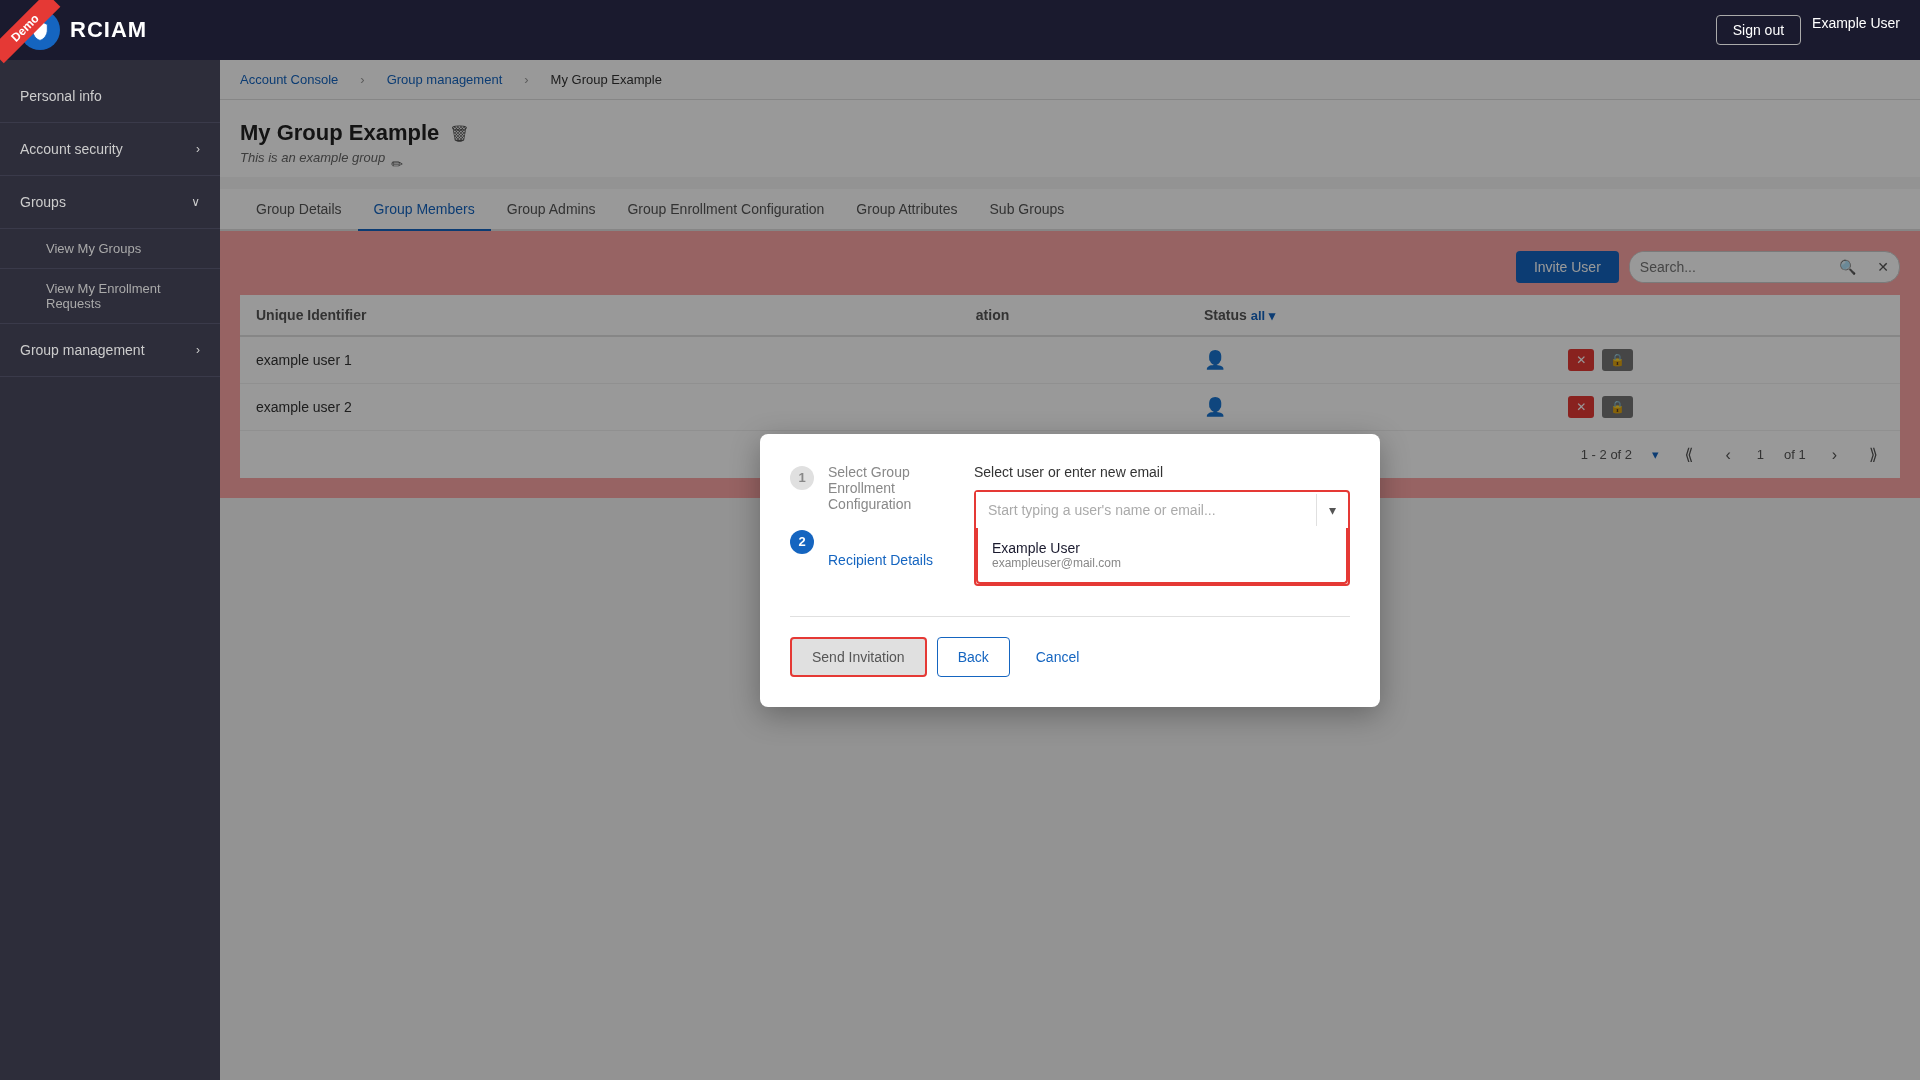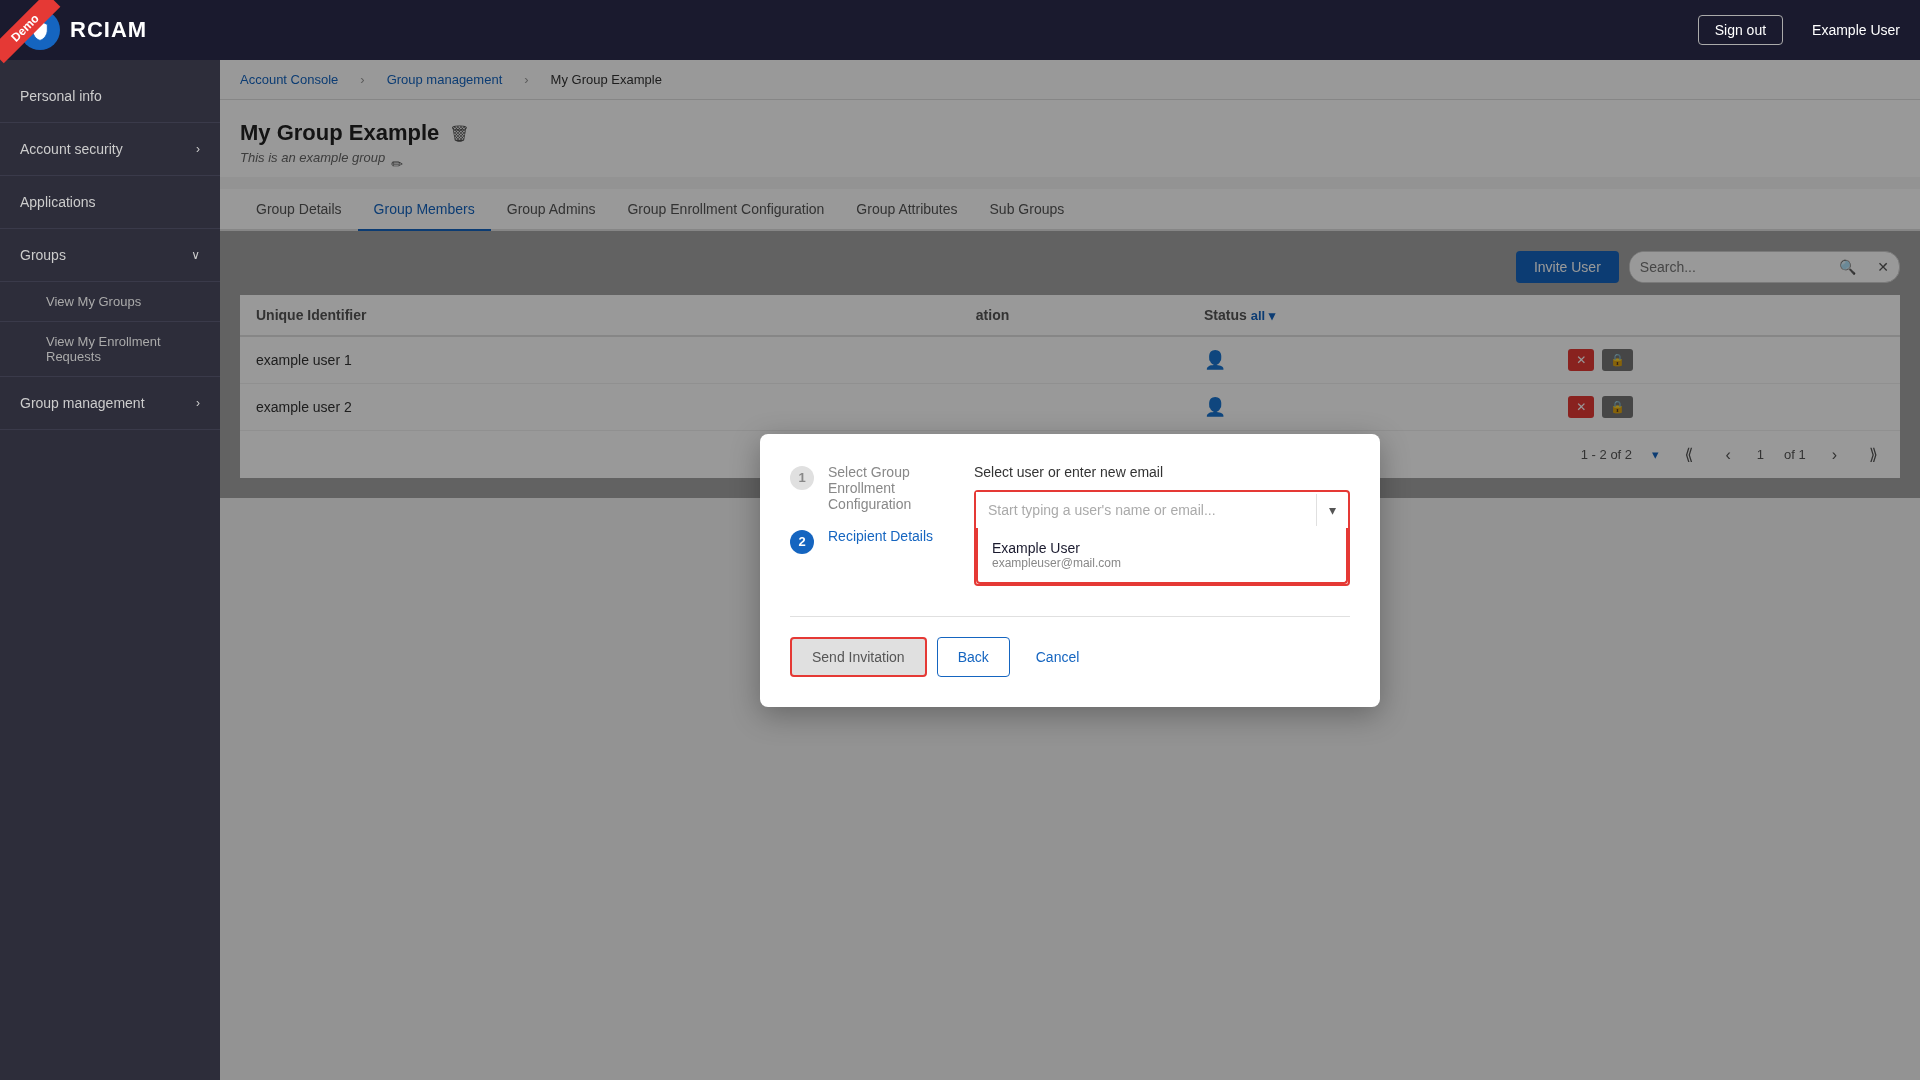--- a/index.html
+++ b/index.html
@@ -17,21 +17,21 @@
     }
     .navbar-left { display: flex; align-items: center; gap: 10px; }
     .logo-shield {
       width: 40px; height: 40px;
       background: #1565c0;
       border-radius: 50%;
       display: flex; align-items: center; justify-content: center;
       color: white; font-size: 18px; font-weight: bold;
     }
     .logo-text { color: white; font-size: 22px; font-weight: bold; letter-spacing: 1px; }
-    .navbar-right { display: flex; align-items: center; gap: 29px; }
+    .navbar-right { display: flex; gap: 11px; }
     .sign-out-btn {
       border: 1px solid #aaa;
       background: transparent;
       color: white;
       padding: 6px 16px;
       border-radius: 4px;
       cursor: pointer;
       font-size: 14px;
     }
     .user-name { color: white; font-size: 14px; }
@@ -143,21 +143,21 @@
       font-size: 14px;
       color: #555;
       border-bottom: 2px solid transparent;
       margin-bottom: -2px;
     }
     .tab.active { color: #1565c0; border-bottom: 2px solid #1565c0; font-weight: 500; }
 
     
     .table-area {
       padding: 20px;
-      background: #a3a3a3;
+      background: #fca5a5;
     }
     .table-toolbar {
       display: flex;
       justify-content: flex-end;
       gap: 10px;
       margin-bottom: 12px;
       align-items: center;
     }
     .invite-btn {
       background: #1565c0;
@@ -284,21 +284,21 @@
       width: 24px; height: 24px;
       border-radius: 50%;
       display: flex; align-items: center; justify-content: center;
       font-size: 13px; font-weight: bold;
       flex-shrink: 0;
       margin-top: 2px;
     }
     .step-number.inactive { background: #e0e0e0; color: #888; }
     .step-number.active { background: #1565c0; color: white; }
     .step-label { font-size: 14px; color: #333; }
-    .step-label.active { color: #1565c0; font-weight: 500; }
+    .step-label.active { color: #1565c0; font-weight: 500; margin-top: 24px; }
     .step-label.inactive { color: #888; }
 
     
     .modal-body { display: flex; gap: 24px; }
     .modal-steps { width: 160px; flex-shrink: 0; }
     .modal-right { flex: 1; }
 
     .field-label { font-size: 14px; color: #333; margin-bottom: 10px; font-weight: 500; }
 
     
@@ -407,23 +407,20 @@
 
 <div class="main-layout">
 
   <div class="sidebar">
     <div class="sidebar-item">
       <span>Personal info</span>
     </div>
     <div class="sidebar-item">
       <span>Account security</span>
       <span class="chevron">›</span>
-    </div>
-    <div class="sidebar-item">
-      <span>Applications</span>
     </div>
     <div class="sidebar-item">
       <span>Groups</span>
       <span class="chevron">∨</span>
     </div>
     <div class="sidebar-subitem">
       <span>View My Groups</span>
     </div>
     <div class="sidebar-subitem">
       <span>View My Enrollment Requests</span>

